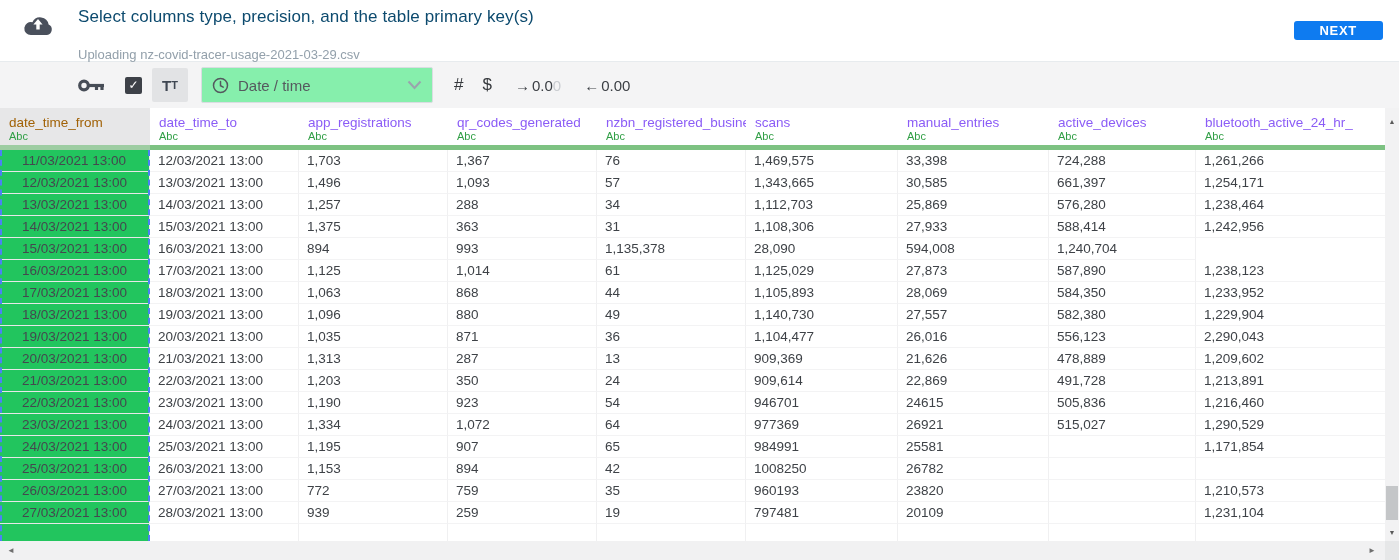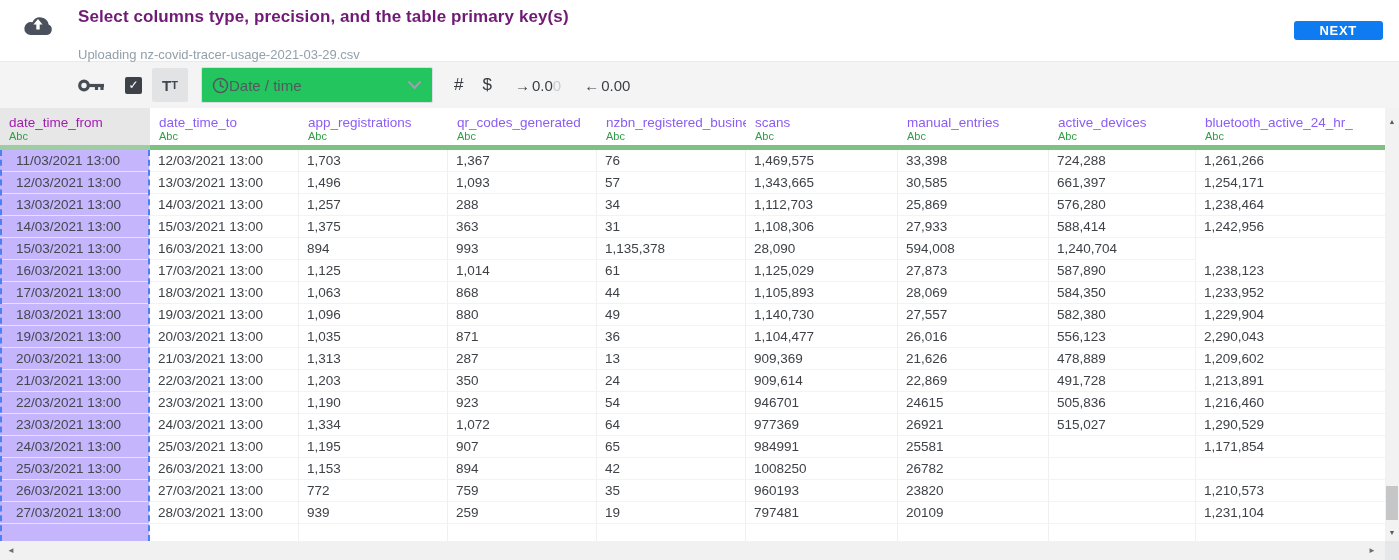--- a/index.html
+++ b/index.html
@@ -6,64 +6,64 @@
   html,body { width:1399px; height:560px; overflow:hidden; background:#fff;
     font-family:"Liberation Sans", sans-serif; }
   .app { position:relative; width:1399px; height:560px; }
 
   
   .topbar { height:62px; display:flex; align-items:center; justify-content:space-between;
     padding:0 16px 0 14px; border-bottom:1px solid #e7ebee; background:#fff; }
   .topbar-left { display:flex; align-items:flex-start; }
   .upload-icon { margin:14px 24px 0 8px; line-height:0; }
   .titles { padding-top:8px; }
-  .page-title { font-size:17px; font-weight:700; color:#701a75; letter-spacing:.1px; }
+  .page-title { font-size:17px; font-weight:400; color:#0c4a6e; letter-spacing:.1px; }
   .page-subtitle { font-size:13px; color:#93a0ab; margin-top:20px; }
   .topbar-actions { display:flex; align-items:center; gap:14px; }
   .btn { font-size:13px; font-weight:700; letter-spacing:.7px; border-radius:3px; cursor:pointer; }
   .btn-back { padding:12px 21px; background:#fff; border:1px solid #d2d5d9; color:#3d434d; }
   .btn-next { padding:2px 26px; background:#0e7bf0; border:none; color:#fff; }
 
   
   .toolbar { height:46px; background:#f4f4f5; display:flex; align-items:center; }
   .tb-key { margin-left:78px; line-height:0; cursor:pointer; }
   .tb-check { margin-left:20px; width:17px; height:17px; background:#3d4148; border-radius:2px;
     color:#fff; font-size:12px; display:flex; align-items:center; justify-content:center; cursor:pointer; }
   .tb-tt { margin-left:10px; width:36px; height:34px; background:#e2e3e5; border:none; border-radius:2px;
     color:#3f4752; cursor:pointer; display:flex; align-items:center; justify-content:center; }
   .tb-tt .t-big { font-size:15px; font-weight:600; }
   .tb-tt .t-small { font-size:11px; font-weight:600; text-transform:uppercase; }
-  .tb-select { margin-left:13px; width:232px; height:36px; background:#22c55e; border:1px solid #dadde2;
-    border-radius:2px; display:flex; align-items:center; padding:0 10px; cursor:pointer; }
+  .tb-select { margin-left:13px; width:232px; height:36px; background:#86efac; border:1px solid #dadde2;
+    border-radius:2px; display:flex; align-items:center; gap:9px; padding:0 10px; cursor:pointer; }
   .tb-select .sel-label { font-size:15px; color:#55595e; }
   .tb-select .chev { margin-left:auto; line-height:0; }
   .tb-sym { border:none; background:none; font-size:17px; font-weight:500; color:#36393d; cursor:pointer; }
   .sym-number { margin-left:21px; }
   .sym-currency { margin-left:19px; }
   .tb-dec { display:flex; align-items:baseline; border:none; background:none; cursor:pointer;
     font-size:15px; color:#3b3f44; }
   .dec-inc { margin-left:23px; }
   .dec-dec { margin-left:23px; }
   .tb-dec .arrow { margin-right:2px; }
   .tb-dec .faded { color:#c9ccd0; }
 
   
   .table-wrap { position:relative; width:1399px; height:452px; overflow:hidden; background:#fff; }
   .grid { position:absolute; left:0; top:0; width:1386px; }
   .grid-row { display:grid; grid-template-columns:150px 149px 149px 149px 149px 152px 151px 147px 190px; }
   .hcell { height:42px; padding:7px 4px 0 9px; border-bottom:5px solid #7dc282;
     overflow:hidden; white-space:nowrap; cursor:pointer; background:#fff; }
   .hcell.sel { background:#e7e7e8; border-bottom-color:#9ecda2; }
   .hcell .cname { display:block; font-size:13.5px; color:#8b5cf6; }
-  .hcell.sel .cname { color:#a21caf; }
+  .hcell.sel .cname { color:#a16207; }
   .hcell .ctype { display:block; font-size:11px; color:#2f9e44; margin-top:0; }
   .dcell { height:22px; line-height:21px; padding-left:8px; font-size:13.5px; color:#3e4247;
     border-bottom:1px solid #f3f3f4; border-right:1px solid #f0f0f1;
     overflow:hidden; white-space:nowrap; background:#fff; }
-  .dcell.sel { background:#c4b5fd; border-bottom-color:#e7e7e8; padding-left:16px; color:#44484e; }
+  .dcell.sel { background:#22c55e; border-bottom-color:#e7e7e8; padding-left:22px; color:#44484e; }
   .dash-line { position:absolute; top:42px; height:391px; width:0; border-left:2px dashed #4c80f5; pointer-events:none; }
   .dash-left { left:0; }
   .dash-right { left:148px; }
 
   
   .vscroll { position:absolute; right:0; top:0; width:14px; height:433px; background:#f2f2f3; }
   .vscroll .arr { position:absolute; left:0; width:14px; height:14px; font-size:7px; color:#5a5a5a;
     display:flex; align-items:center; justify-content:center; cursor:pointer; }
   .vscroll .arr-up { top:6px; }
   .vscroll .arr-down { bottom:2px; }

